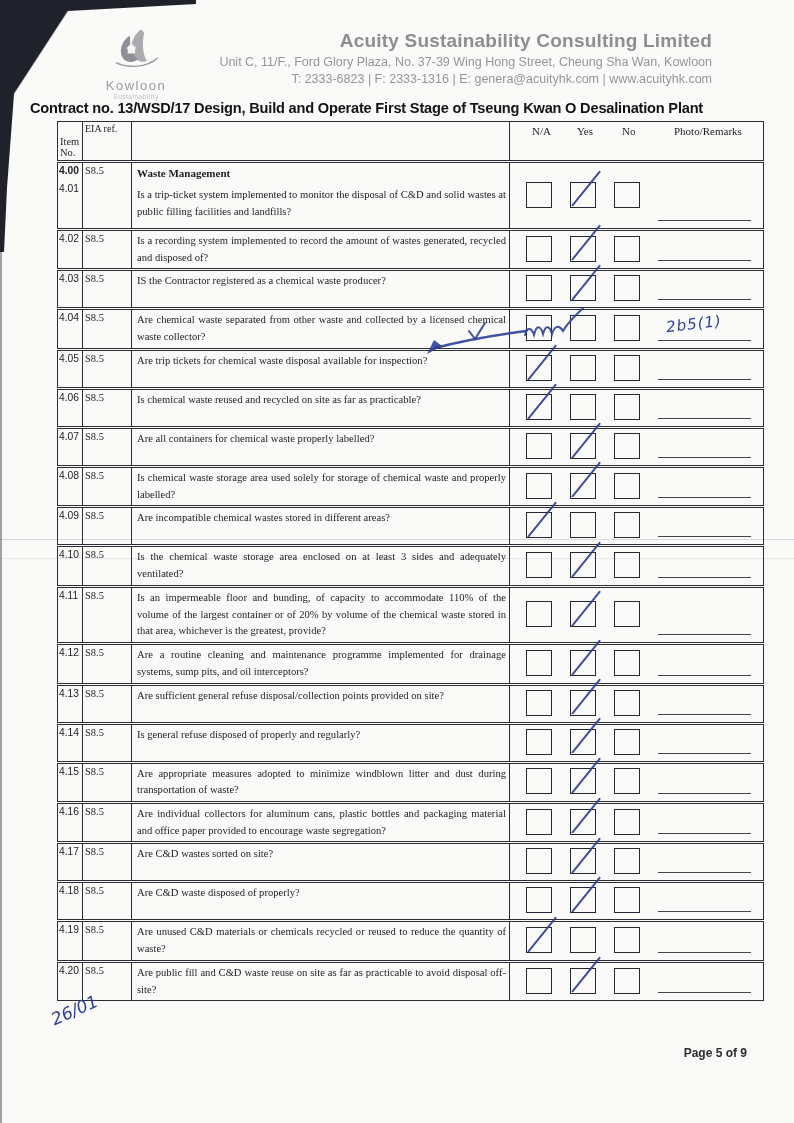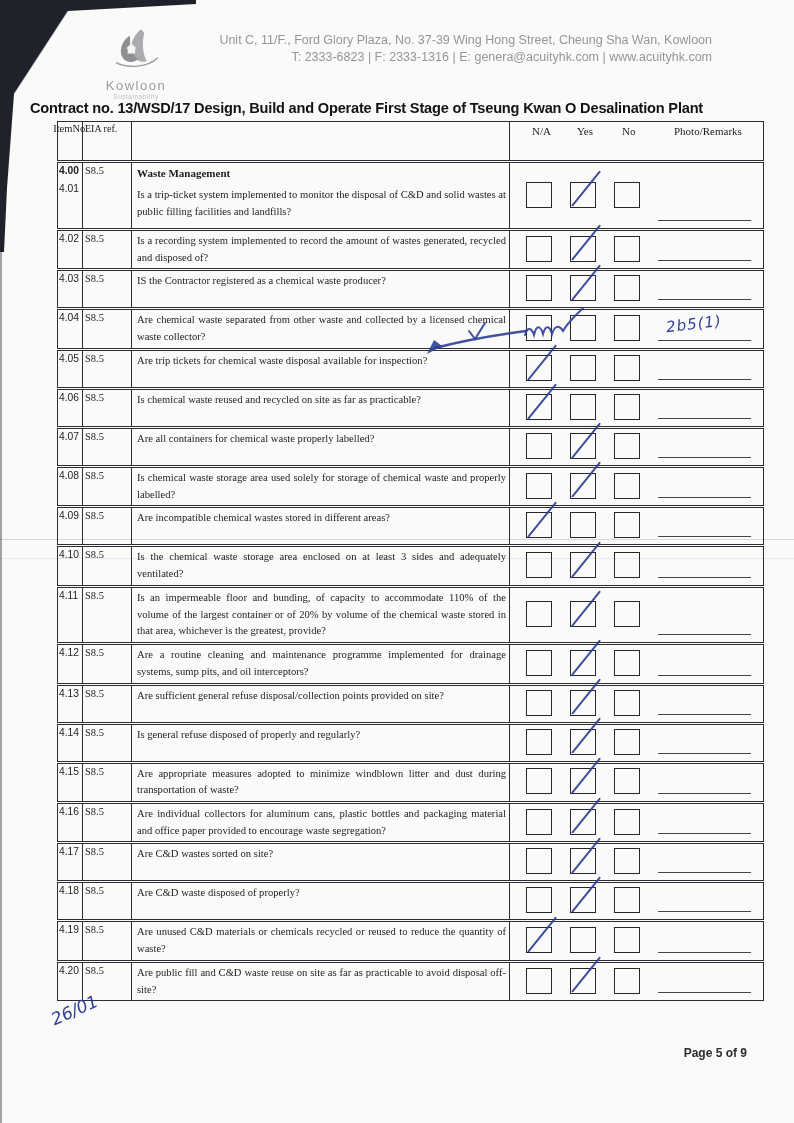--- a/index.html
+++ b/index.html
@@ -16,21 +16,21 @@
   .logo-sub{font-family:"Liberation Sans",sans-serif;font-size:6.5px;color:#c0c0c4;letter-spacing:.5px;}
   .head-block{position:absolute;right:82px;top:30px;text-align:right;z-index:2;}
   .company-name{font-family:"Liberation Sans",sans-serif;font-weight:bold;font-size:19px;color:#8e8e92;letter-spacing:.2px;}
   .head-line{font-family:"Liberation Sans",sans-serif;font-size:12.5px;color:#96969a;margin-top:3px;}
   .doc-title{position:absolute;left:30px;right:30px;top:100px;text-align:left;z-index:2;
              font-family:"Liberation Sans",sans-serif;font-weight:bold;font-size:14.6px;color:#131315;letter-spacing:-.2px;}
   
   .audit-table{position:absolute;left:57px;top:121px;width:707px;z-index:2;}
   .thead{display:flex;border:1.6px solid #2d2d35;height:40px;box-sizing:border-box;background:transparent;}
   .h-item{width:25px;border-right:1.4px solid #2d2d35;font-size:10.5px;padding:1px 1px 2px 2px;
-          display:flex;flex-direction:row;justify-content:center;box-sizing:border-box;}
+          display:flex;flex-direction:column;justify-content:flex-end;box-sizing:border-box;}
   .h-eia{width:49px;border-right:1.4px solid #2d2d35;font-size:10px;padding:1px 2px;box-sizing:border-box;}
   .h-q{flex:1;border-right:1.4px solid #2d2d35;}
   .h-checks{width:253px;position:relative;font-size:11px;box-sizing:border-box;}
   .h-na{position:absolute;left:22px;top:3px;}
   .h-yes{position:absolute;left:67px;top:3px;}
   .h-no{position:absolute;left:112px;top:3px;}
   .h-photo{position:absolute;left:164px;top:3px;}
   .trow{display:flex;border:1.6px solid #2d2d35;margin-top:1px;min-height:38px;position:relative;box-sizing:border-box;}
   .trow.first{min-height:67px;}
   .c-item{width:25px;border-right:1.4px solid #2d2d35;font-family:"Liberation Sans",sans-serif;
@@ -77,20 +77,21 @@
       <path d="M22 12 C13 18 9 30 14 38 C18 44 27 45 32 40 C25 33 22 23 23 13 Z" fill="#8f8f94"></path>
       <rect x="20" y="26" width="9" height="7" fill="#f5f5f3"></rect>
       <polygon points="18,27 24.5,21 31,27" fill="#f5f5f3"></polygon>
       <path d="M6 44 C20 51 44 50 56 38" stroke="#9a9a9e" stroke-width="1.6" fill="none"></path>
     </svg>
     <div class="logo-name">Kowloon</div>
     <div class="logo-sub">Sustainability</div>
   </div>
 
   <div class="head-block">
+    <div class="company-name">Acuity Sustainability Consulting Limited</div>
     <div class="head-line">Unit C, 11/F., Ford Glory Plaza, No. 37-39 Wing Hong Street, Cheung Sha Wan, Kowloon</div>
     <div class="head-line">T: 2333-6823 | F: 2333-1316 | E: genera@acuityhk.com | www.acuityhk.com</div>
   </div>
 
   <div class="doc-title">Contract no.  13/WSD/17 Design, Build and Operate First Stage of Tseung Kwan O Desalination Plant</div>
 
   <div class="audit-table">
     <div class="thead">
       <div class="h-item">
         <span>Item</span>

